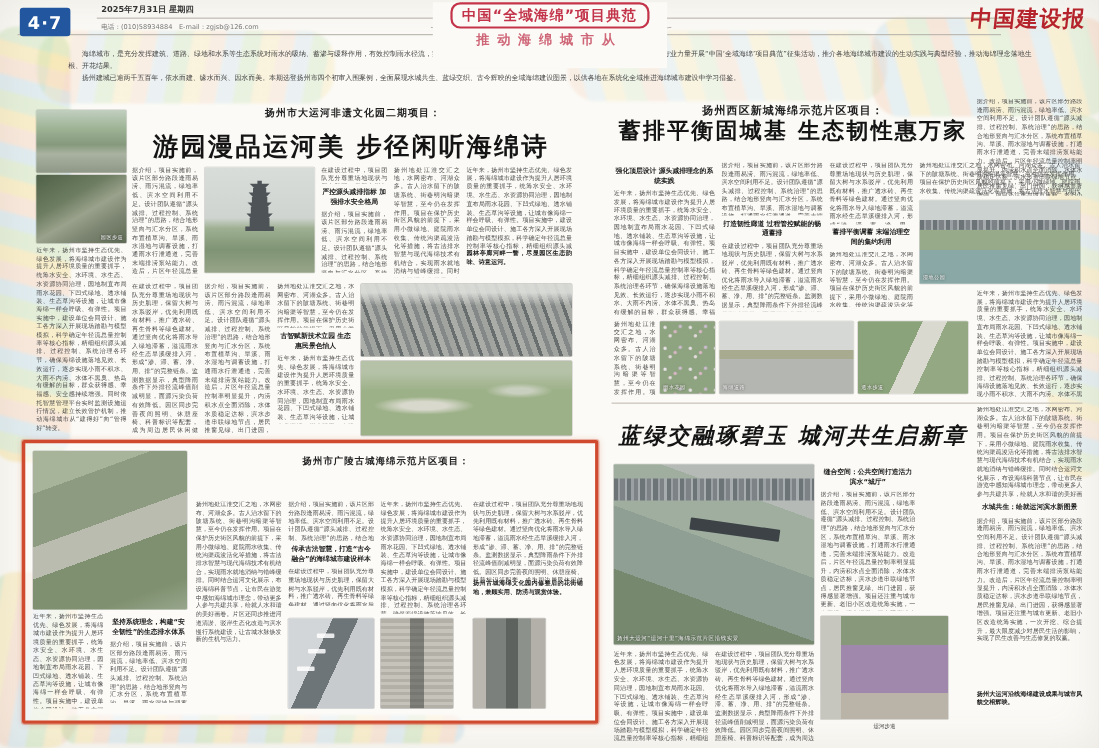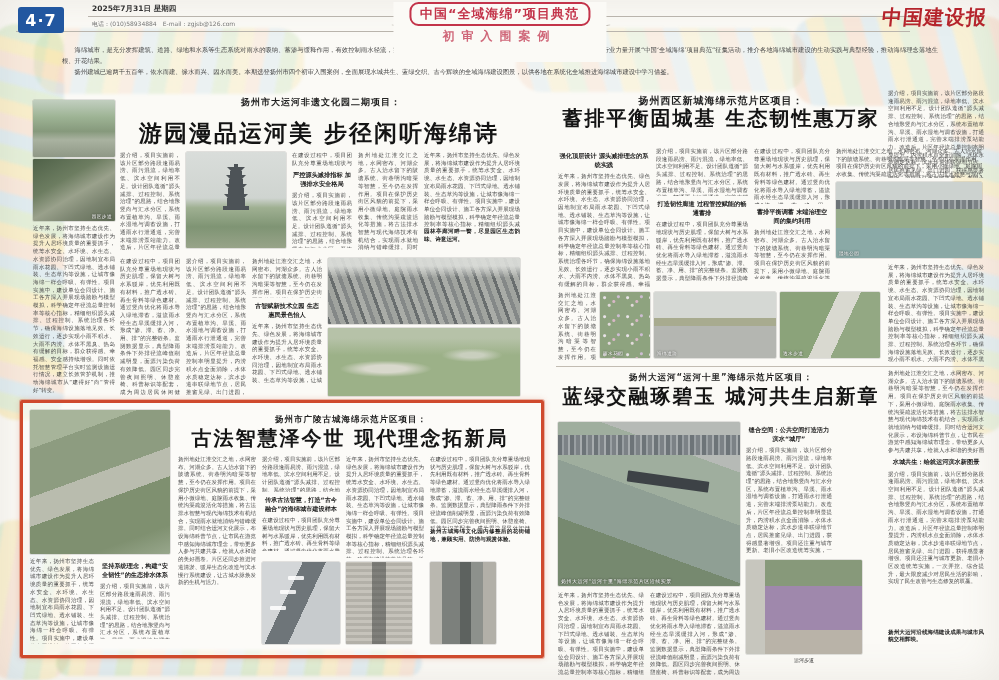--- a/index.html
+++ b/index.html
@@ -90,21 +90,21 @@
 
   <div class="badge">4·7</div>
   <div class="date">2025年7月31日 星期四</div>
   <div class="hr" style="left:88px;top:16px;width:822px;"></div>
   <div class="contact">电话：(010)58934884　E-mail：zgjsb@126.com</div>
   <div class="hr" style="left:16px;top:31px;width:894px;"></div>
   <div class="flour" style="left:392px;top:16px;transform:rotate(8deg);"></div>
   <div class="flour" style="left:588px;top:16px;transform:scaleX(-1) rotate(8deg);"></div>
   <div class="banner">
     <span class="t1">中国“全域海绵”项目典范</span>
-    <span class="t2">初审入围案例</span>
+    <span class="t2">推动海绵城市从</span>
   </div>
   <div class="masthead">中国建设报</div>
 
   <div class="intro">
     <span>海绵城市，是充分发挥建筑、道路、绿地和水系等生态系统对雨水的吸纳、蓄渗与缓释作用，有效控制雨水径流，实现自然积存、自然渗透、自然净化的城市发展方式。《中国建设报》联合行业力量开展“中国‘全域海绵’项目典范”征集活动，推介各地海绵城市建设的生动实践与典型经验，推动海绵理念落地生根、开花结果。</span>
     <span>扬州建城已逾两千五百年，依水而建、缘水而兴、因水而美。本期选登扬州市四个初审入围案例，全面展现水城共生、蓝绿交织、古今辉映的全域海绵建设图景，以供各地在系统化全域推进海绵城市建设中学习借鉴。</span>
   </div>
 
   <div class="kicker" style="left:120px;top:96px;width:402px;">扬州市大运河非遗文化园二期项目：</div>
   <div class="headline" style="left:104px;top:118px;width:430px;">游园漫品运河美  步径闲听海绵诗</div>
@@ -147,21 +147,20 @@
   <div class="col" style="left:252px;top:258px;width:70px;height:138px;">
     <span class="t" style="height:40px;">扬州地处江淮交汇之地，水网密布、河湖众多。古人治水留下的陂塘系统、街巷明沟暗渠等智慧，至今仍在发挥作用。项目在保护历史街区风貌的前提下，采用小微绿地、庭院雨水收集、传统沟渠疏浚活化等措施，将古法排水智慧与现代海绵技术有机结合，实现雨水就地消纳与错峰缓排。同时结合运河文化展示，布设海绵科普节点，让市民在游览中感知海绵城市理念，带动更多人参与共建共享，绘就人水和谐的美好画卷。片区还同步推进河道清淤、驳岸生态化改造与滨水慢行系统建设，让古城水脉焕发新的生机与活力。</span>
     <span class="sub">古智赋新技术立园 生态惠民景色怡人</span>
     <span class="t" style="height:62px;">近年来，扬州市坚持生态优先、绿色发展，将海绵城市建设作为提升人居环境质量的重要抓手，统筹水安全、水环境、水生态、水资源协同治理，因地制宜布局雨水花园、下凹式绿地、透水铺装、生态草沟等设施，让城市像海绵一样会呼吸、有弹性。项目实施中，建设单位会同设计、施工各方深入开展现场踏勘与模型模拟，科学确定年径流总量控制率等核心指标，精细组织源头减排、过程控制、系统治理各环节，确保海绵设施落地见效、长效运行，逐步实现小雨不积水、大雨不内涝、水体不黑臭、热岛有缓解的目标，群众获得感、幸福感、安全感持续增强。同时依托智慧管理平台实时监测设施运行情况，建立长效管护机制，推动海绵城市从“建得好”向“管得好”转变。</span>
   </div>
   <div class="ph g-roofs" style="left:328px;top:258px;width:192px;height:66px;"></div>
   <div class="ph g-park" style="left:328px;top:328px;width:192px;height:68px;"></div>
 
   <div class="redbox"></div>
   <div class="kicker" style="left:176px;top:414px;width:350px;font-size:8.5px;font-family:Liberation Mono, monospace;">扬州市广陵古城海绵示范片区项目：</div>
-  <div class="headline" style="left:168px;top:425px;width:364px;font-size:20px;">古法智慧泽今世  现代理念拓新局</div>
 
   <div class="ph g-garden" style="left:30px;top:410px;width:140px;height:144px;"></div>
   <div class="col" style="left:30px;top:558px;width:64px;height:86px;">
     <span class="t">近年来，扬州市坚持生态优先、绿色发展，将海绵城市建设作为提升人居环境质量的重要抓手，统筹水安全、水环境、水生态、水资源协同治理，因地制宜布局雨水花园、下凹式绿地、透水铺装、生态草沟等设施，让城市像海绵一样会呼吸、有弹性。项目实施中，建设单位会同设计、施工各方深入开展现场踏勘与模型模拟，科学确定年径流总量控制率等核心指标，精细组织源头减排、过程控制、系统治理各环节，确保海绵设施落地见效、长效运行，逐步实现小雨不积水、大雨不内涝、水体不黑臭、热岛有缓解的目标，群众获得感、幸福感、安全感持续增强。同时依托智慧管理平台实时监测设施运行情况，建立长效管护机制，推动海绵城市从“建得好”向“管得好”转变。</span>
   </div>
   <div class="col" style="left:100px;top:558px;width:70px;height:86px;">
     <span class="sub">坚持系统理念，构建“安全韧性”的生态排水体系</span>
     <span class="t" style="height:56px;">据介绍，项目实施前，该片区部分路段逢雨易涝、雨污混流，绿地率低、滨水空间利用不足。设计团队遵循“源头减排、过程控制、系统治理”的思路，结合地形竖向与汇水分区，系统布置植草沟、旱溪、雨水湿地与调蓄设施，打通雨水行泄通道，完善末端排涝泵站能力。改造后，片区年径流总量控制率明显提升，内涝积水点全面消除，水体水质稳定达标，滨水步道串联绿地节点，居民推窗见绿、出门进园，获得感显著增强。项目还注重与城市更新、老旧小区改造统筹实施，一次开挖、综合提升，最大限度减少对居民生活的影响，实现了民生改善与生态修复的双赢。</span>
   </div>
 
@@ -229,22 +228,21 @@
   </div>
   <div class="ph g-road" style="left:654px;top:292px;width:122px;height:66px;">
     <span class="ovl">海绵道路</span>
   </div>
   <div class="ph g-path" style="left:780px;top:292px;width:100px;height:66px;">
     <span class="ovl">透水步道</span>
   </div>
 
   <div class="hr" style="left:556px;top:366px;width:428px;background:#c2bcb2;"></div>
 
-  <div class="kicker" style="left:556px;top:372px;width:330px;font-size:8.5px;">扬州大运河“运河十里”海绵示范片区项目：</div>
-  <div class="headline" style="left:546px;top:383px;width:350px;font-size:20px;">蓝绿交融琢碧玉  城河共生启新章</div>
+  <div class="headline" style="left:546px;top:383px;width:350px;font-size:20px;font-style:italic;">蓝绿交融琢碧玉  城河共生启新章</div>
 
   <div class="ph g-canal" style="left:558px;top:422px;width:182px;height:164px;">
     <span class="city" style="top:8%;height:12%;"></span>
     <span class="barge"></span>
     <span class="ovl" style="font-size:5px;">扬州大运河“运河十里”海绵示范片区沿线实景</span>
   </div>
   <div class="col" style="left:558px;top:592px;width:86px;height:84px;">
     <span class="t">近年来，扬州市坚持生态优先、绿色发展，将海绵城市建设作为提升人居环境质量的重要抓手，统筹水安全、水环境、水生态、水资源协同治理，因地制宜布局雨水花园、下凹式绿地、透水铺装、生态草沟等设施，让城市像海绵一样会呼吸、有弹性。项目实施中，建设单位会同设计、施工各方深入开展现场踏勘与模型模拟，科学确定年径流总量控制率等核心指标，精细组织源头减排、过程控制、系统治理各环节，确保海绵设施落地见效、长效运行，逐步实现小雨不积水、大雨不内涝、水体不黑臭、热岛有缓解的目标，群众获得感、幸福感、安全感持续增强。同时依托智慧管理平台实时监测设施运行情况，建立长效管护机制，推动海绵城市从“建得好”向“管得好”转变。</span>
   </div>
   <div class="col" style="left:650px;top:592px;width:90px;height:84px;">

